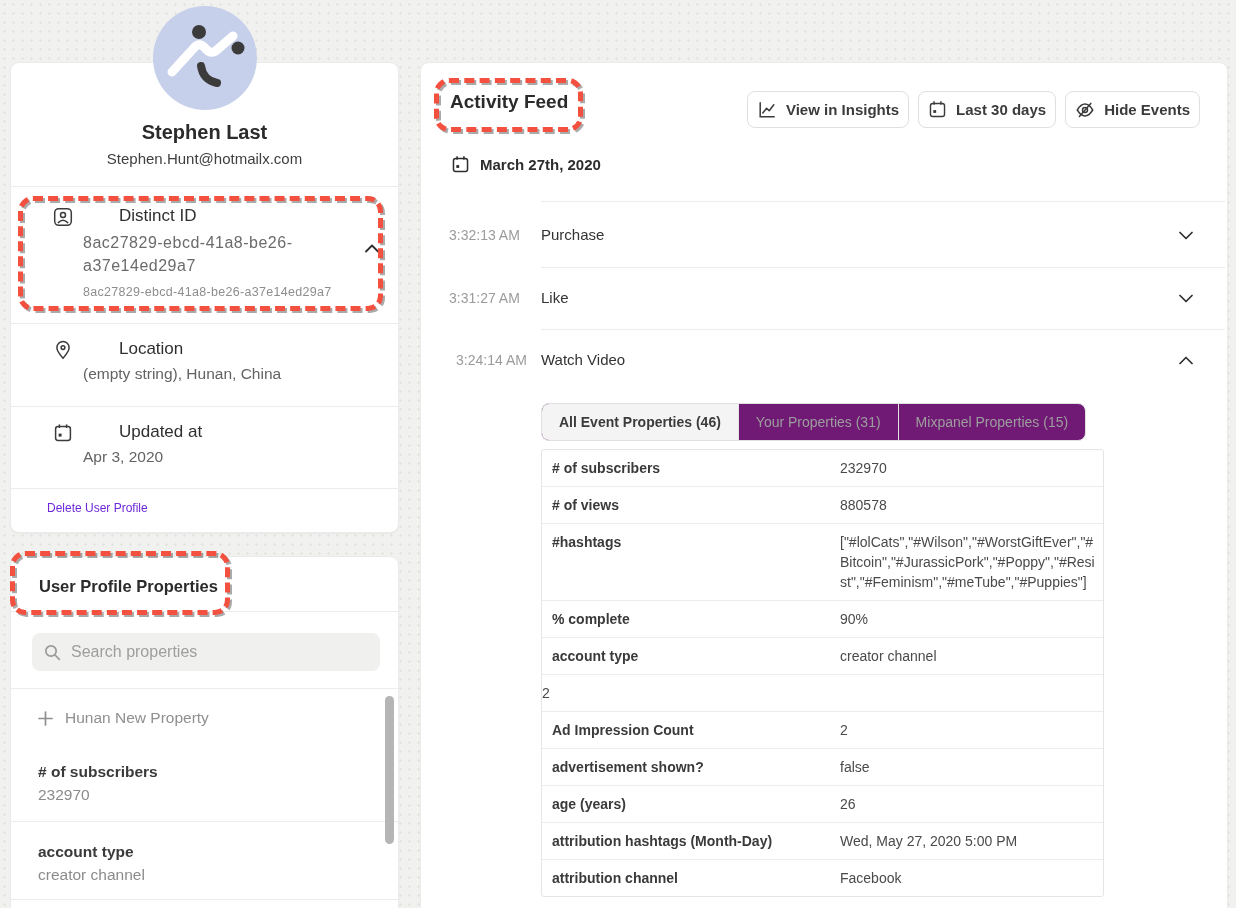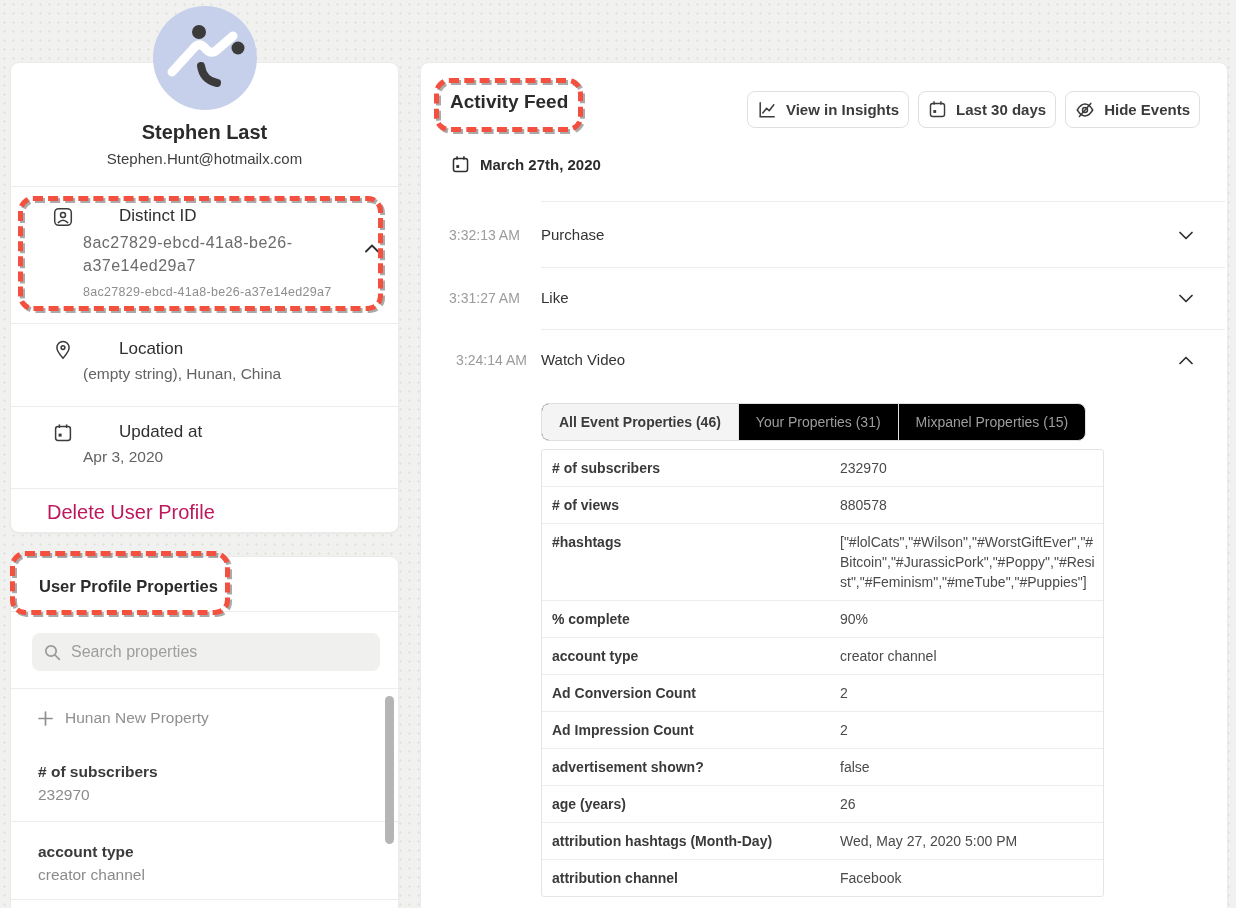--- a/index.html
+++ b/index.html
@@ -28,21 +28,21 @@
   .center-text { position:absolute; left:0; width:100%; text-align:center; }
   .profile-name { font-size:20px; font-weight:700; color:#2b2b2b; }
   .profile-email { font-size:15px; color:#3f3f3f; }
 
   .sec-icon { position:absolute; left:42px; width:20px; height:20px; }
   .sec-title { position:absolute; left:72px; font-size:17px; color:#2f2f2f;margin-left:36px; }
   .sec-value { position:absolute; left:72px; font-size:15.5px; color:#636363; }
   .id-value { width:250px; line-height:23px; font-size:16px; letter-spacing:.5px; color:#6b6b6b; }
   .id-sub { position:absolute; left:72px; font-size:12.5px; color:#8e8e8e; letter-spacing:.3px; }
   .chevron { width:14px; height:9px; display:inline-block; }
-  .muted-link { position:absolute; font-size:20px; color:#be185d; cursor:pointer;text-align:center; }
+  .muted-link { position:absolute; font-size:12px; color:#6d28d9; cursor:pointer;text-align:center; }
 
   .panel-title { position:absolute; left:28px; font-size:16.5px; font-weight:700; color:#2b2b2b; }
   .search-box {
     position:absolute; left:21px; top:76px; width:348px; height:38px;
     background:#f0f0ef; border-radius:8px; display:flex; align-items:center; padding:0 12px;
   }
   .search-box input {
     border:none; background:transparent; outline:none; font-size:16px; margin-left:10px;
     font-family:"Liberation Sans", sans-serif; color:#444; width:280px;
   }
@@ -64,21 +64,21 @@
   .date-row { position:absolute; left:30px; top:92px; display:flex; align-items:center; gap:10px;
     font-size:15px; font-weight:700; color:#2d2d2d; }
 
   .event-time { position:absolute; left:28px; width:85px; font-size:14px; color:#9b9b9b; }
   .event-name { position:absolute; left:120px; font-size:15px; color:#333; }
   .event-chevron { position:absolute; left:758px; width:14px; height:9px; cursor:pointer; }
   .feed-divider { position:absolute; left:120px; width:684px; height:1px; background:#ececec; }
 
   .tabbar {
     position:absolute; left:120px; top:340px; display:inline-flex; height:38px;
-    border:1px solid #e0e0e0; border-radius:8px; overflow:hidden; background:#000000;
+    border:1px solid #e0e0e0; border-radius:8px; overflow:hidden; background:#701a75;
   }
   .tab { display:flex; align-items:center; padding:0 17px; font-size:14px; color:#9d9d9d;
     cursor:pointer; border-left:1px solid #e4e4e4; white-space:nowrap; }
   .tab:first-child { border-left:none; }
   .tab.active { background:#f4f4f4; color:#3b3b3b; font-weight:700; }
 
   .ptable { position:absolute; left:120px; top:386px; width:563px;
     border:1px solid #e5e5e5; border-radius:3px; background:#fff; }
   .trow { display:flex; border-bottom:1px solid #ececec; }
   .trow:last-child { border-bottom:none; }
@@ -297,21 +297,20 @@
     </div>
     <div class="trow">
       <div class="tlabel">% complete</div>
       <div class="tvalue">90%</div>
     </div>
     <div class="trow">
       <div class="tlabel">account type</div>
       <div class="tvalue">creator channel</div>
     </div>
     <div class="trow">
-      <div class="tlabel">Ad Conversion Count</div>
       <div class="tvalue">2</div>
     </div>
     <div class="trow">
       <div class="tlabel">Ad Impression Count</div>
       <div class="tvalue">2</div>
     </div>
     <div class="trow">
       <div class="tlabel">advertisement shown?</div>
       <div class="tvalue">false</div>
     </div>

